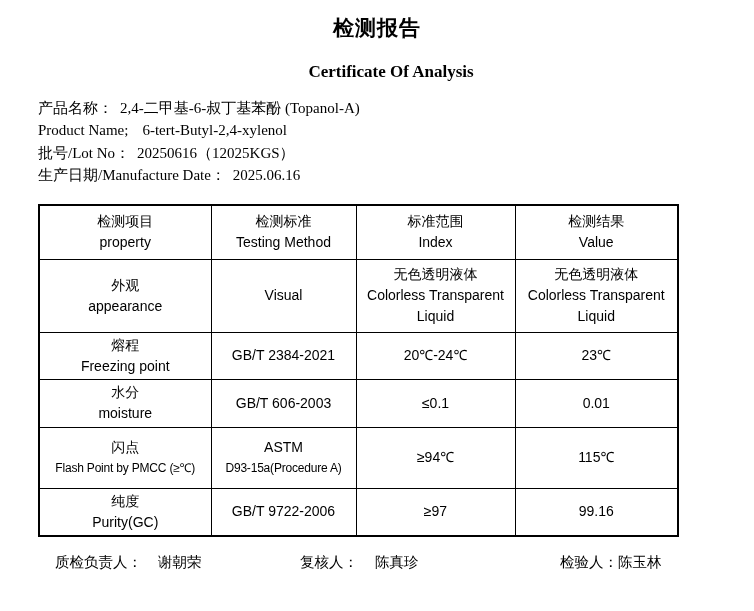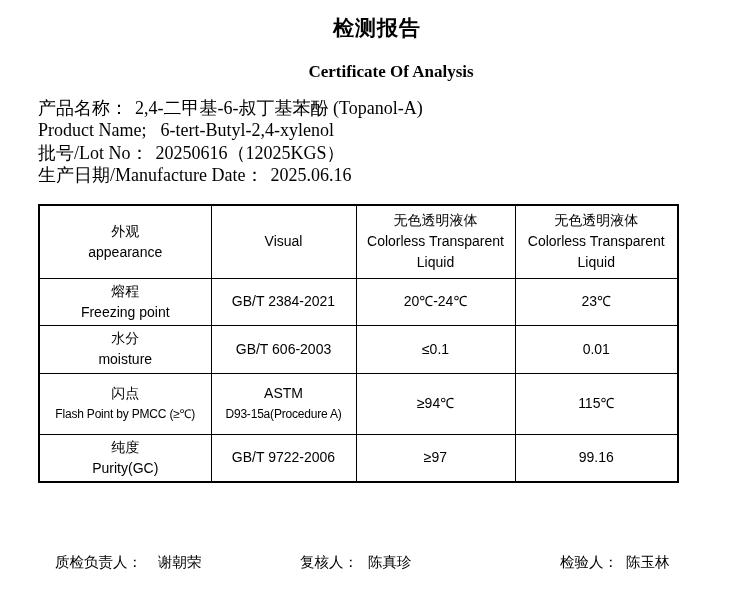--- a/index.html
+++ b/index.html
@@ -20,21 +20,21 @@
   }
   .title-en {
     position: absolute; top: 62px; left: 0; width: 750px;
     text-align: center;
     font-size: 17px; font-weight: bold;
     font-family: "Liberation Serif", serif;
     padding-left: 32px;
   }
   .info-block {
     position: absolute; top: 97px; left: 38px;
-    font-size: 18px; line-height: 22.4px;
+    font-size: 15px; line-height: 22.4px;
     font-family: "Liberation Serif", serif;
   }
   .info-line .val { margin-left: 7px; }
   .coa-table {
     position: absolute; top: 204px; left: 38px;
     border-collapse: collapse;
     table-layout: fixed;
     width: 639px;
     font-family: "Liberation Sans", sans-serif;
     font-size: 14px;
@@ -61,22 +61,22 @@
   .footer {
     position: absolute; top: 553px; left: 0; width: 754px;
     font-size: 14.5px;
     font-family: "Liberation Serif", serif;
   }
   .footer .sig { position: absolute; white-space: nowrap; }
   .sig-qc        { left: 55px; }
   .sig-review    { left: 300px; }
   .sig-inspector { left: 560px; }
   .sig-qc .name     { margin-left: 16px; text-align: center; }
-  .sig-review .name { margin-left: 10px; }
-  .sig-inspector .name { margin-left: 8px; }
+  .sig-review .name { margin-left: 17px; }
+  .sig-inspector .name { margin-left: 0; }
 </style>
 </head>
 <body>
 
 <div class="title-zh">检测报告</div>
 <div class="title-en">Certificate Of Analysis</div>
 
 <div class="info-block">
   <div class="info-line">
     <span class="lbl">产品名称：</span><span class="val">2,4-二甲基-6-叔丁基苯酚 (Topanol-A)</span>
@@ -93,20 +93,38 @@
 </div>
 
 <table class="coa-table">
   <colgroup>
     <col style="width:172px">
       <col style="width:145px">
       <col style="width:159px">
       <col style="width:163px">
   </colgroup>
   <tbody>
+      <tr class="r-head">
+    <th>
+      <div>检测项目</div>
+      <div>property</div>
+    </th>
+    <th>
+      <div>检测标准</div>
+      <div>Testing Method</div>
+    </th>
+    <th>
+      <div>标准范围</div>
+      <div>Index</div>
+    </th>
+    <th>
+      <div>检测结果</div>
+      <div>Value</div>
+    </th>
+  </tr>
   <tr class="r-appear">
     <td>
       <div>外观</div>
       <div>appearance</div>
     </td>
     <td>
       <div>Visual</div>
     </td>
     <td>
       <div>无色透明液体</div>

